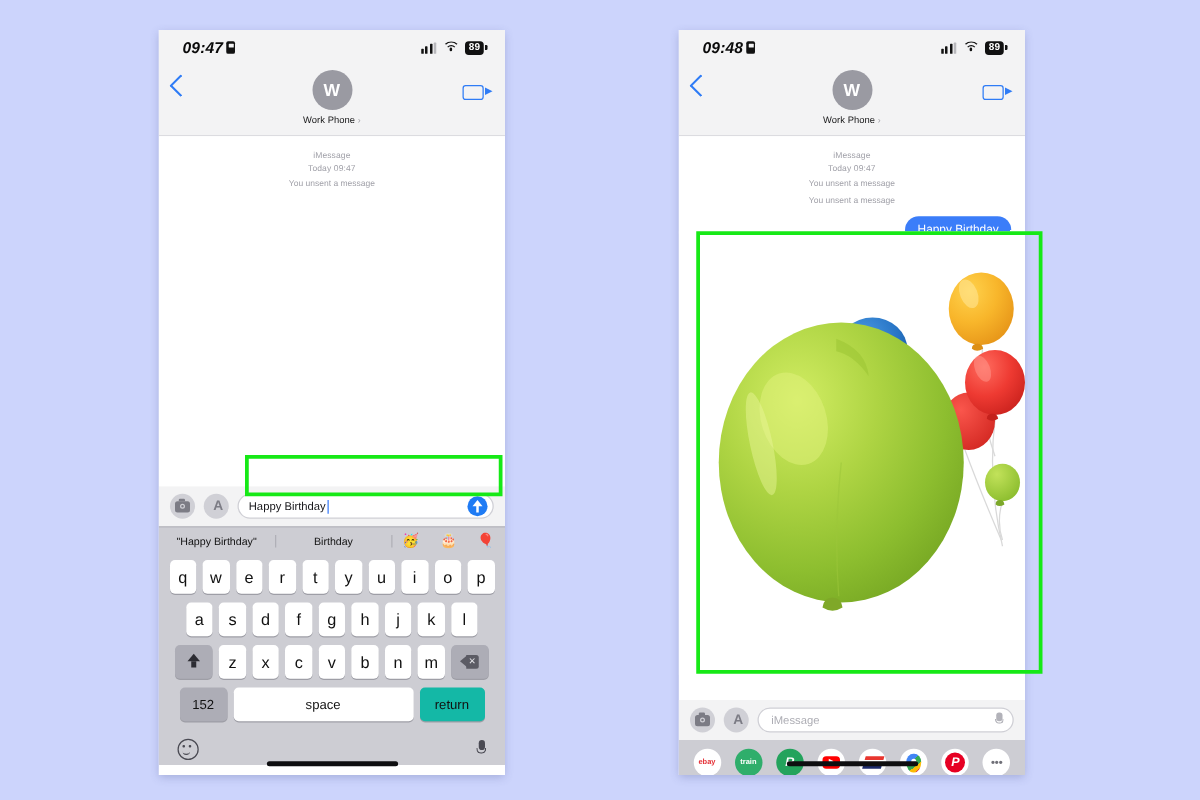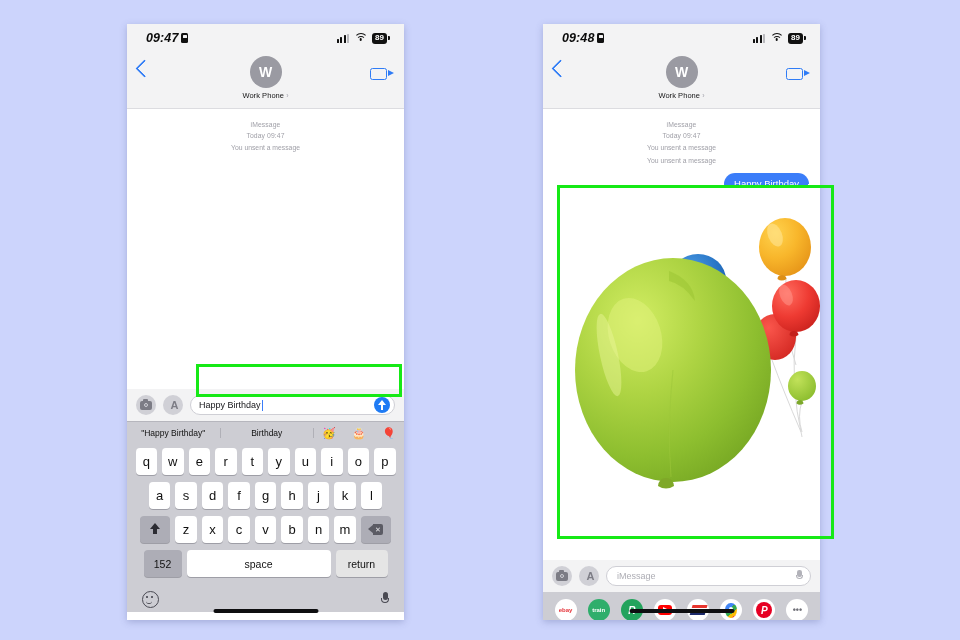--- a/index.html
+++ b/index.html
@@ -145,21 +145,21 @@
   .keyboard{background:#cdcdd3;padding:4px 3px 0;box-sizing:border-box;}
   .krow{display:flex;justify-content:center;gap:5px;margin-bottom:7px;}
   .key{
     width:21.5px;height:27px;background:#fff;border-radius:4px;
     display:flex;align-items:center;justify-content:center;
     font-size:13px;color:#111;box-shadow:0 1px 0 rgba(120,120,130,.55);
   }
   .key.wide{width:30px;background:#adadb6;}
   .key.num{width:38px;background:#adadb6;font-size:10.5px;}
   .key.space{flex:1;max-width:144px;font-size:10.5px;}
-  .key.ret{width:52px;background:#e5e5e5;font-size:10.5px;}
+  .key.ret{width:52px;background:#14b8a6;font-size:10.5px;}
   .shift-ico{width:13px;height:13px;position:relative;}
   .shift-ico:before{content:"";position:absolute;left:1.5px;top:0;
     border-left:5px solid transparent;border-right:5px solid transparent;
     border-bottom:6px solid #2c2c33;}
   .shift-ico:after{content:"";position:absolute;left:4px;top:6px;width:4.4px;height:5px;
     background:#2c2c33;}
   .del-ico{width:15px;height:11px;position:relative;}
   .del-ico:before{content:"";position:absolute;right:0;top:0;width:10px;height:11px;
     background:#5b5b64;border-radius:0 2px 2px 0;}
   .del-ico:after{content:"";position:absolute;left:0;top:0;

